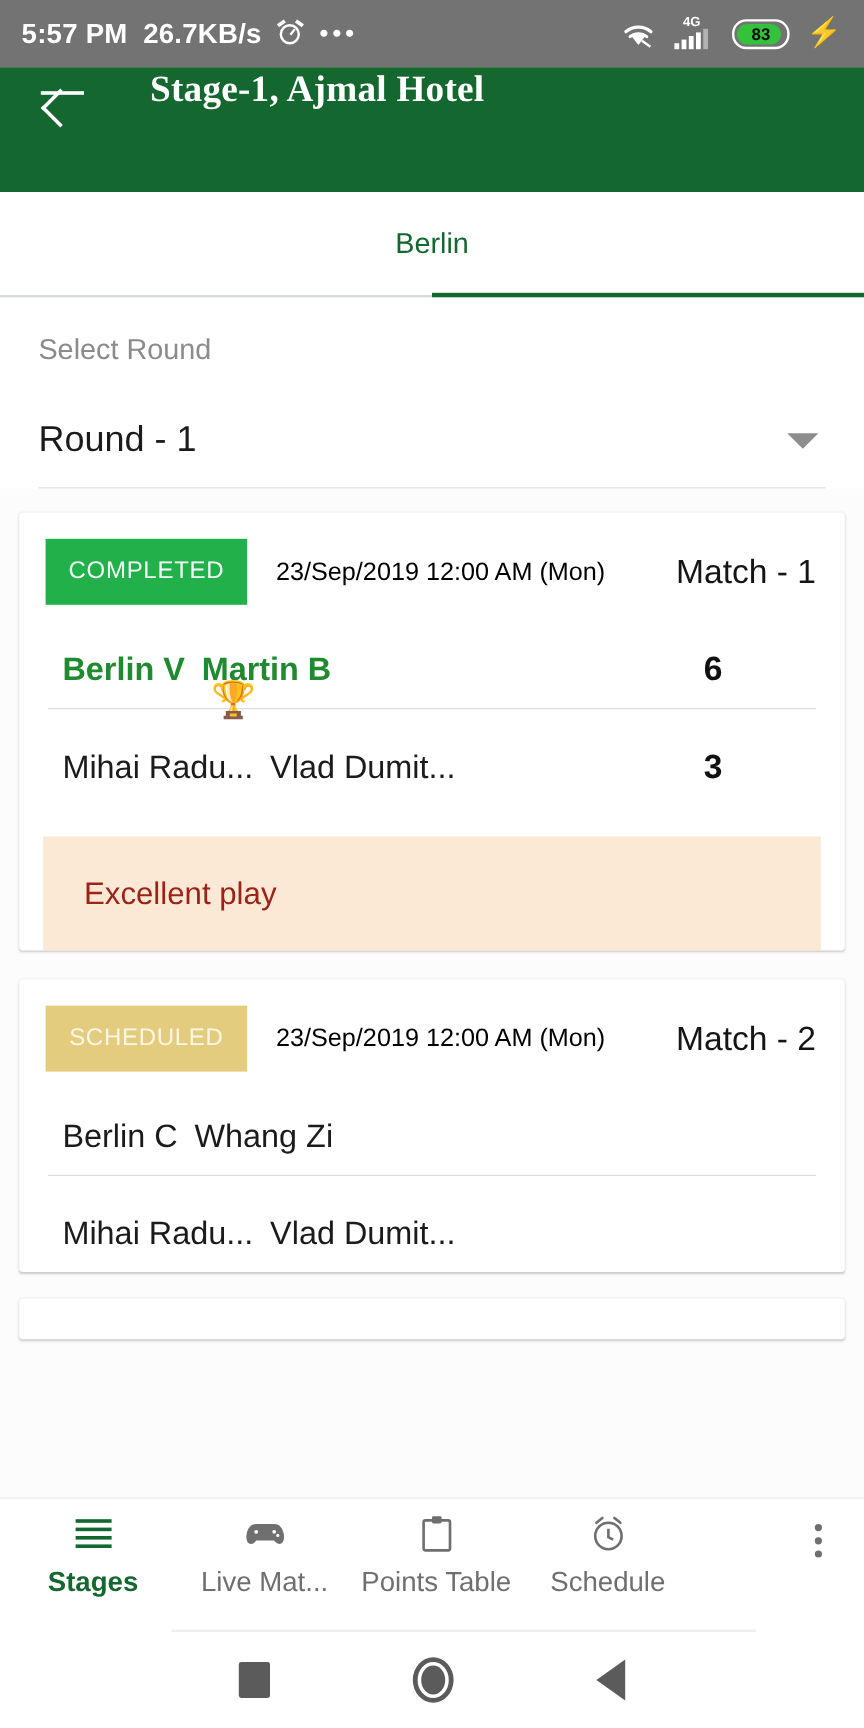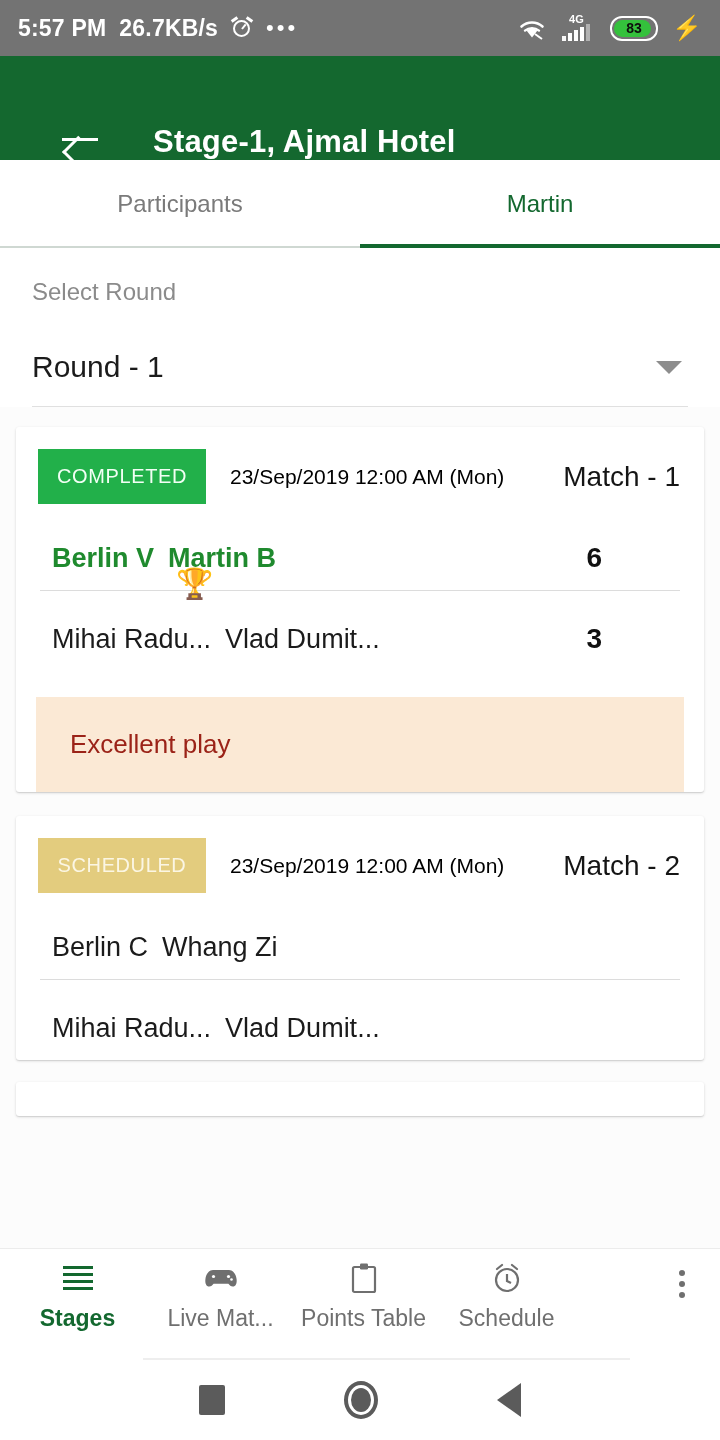--- a/index.html
+++ b/index.html
@@ -52,22 +52,23 @@
   }
   .sb-batt .fill{
     position:absolute; left:2px; top:2px; bottom:2px; width:83%;
     background:#34c13c; border-radius:10px;
   }
   .sb-batt .pct{ position:relative; font-size:14px; font-weight:bold; color:#0d0d0d; }
   .sb-bolt{ font-size:24px; color:#fff; line-height:1; }
 
   
   .appbar{
-    flex:0 0 104px; background:#14682f; display:flex; align-items:flex-end;
-    padding:0 59px;
+    flex:0 0 104px; background:#14682f; display:flex; align-items:flex-start;
+    padding:0 31px;
+    font-family:Liberation Serif, serif;
   }
   .back-arrow{ width:42px; height:42px; position:relative; cursor:pointer; }
   .back-arrow::before{
     content:""; position:absolute; left:3px; top:20px; width:36px; height:3px; background:#fff;
   }
   .back-arrow::after{
     content:""; position:absolute; left:3px; top:11px; width:20px; height:20px;
     border-left:3px solid #fff; border-bottom:3px solid #fff;
     transform:rotate(45deg); transform-origin:left bottom;
   }
@@ -223,25 +224,22 @@
       <span class="sb-bolt">⚡</span>
     </div>
   </div>
 
   <div class="appbar">
     <div class="back-arrow"></div>
     <div class="appbar-title">Stage-1, Ajmal Hotel</div>
   </div>
 
   <div class="tabs">
-    <div class="tab">
-      <span>Participants</span>
-    </div>
     <div class="tab active">
-      <span>Martin</span>
+      <span>Berlin</span>
     </div>
     <div class="tab-baseline"></div>
     <div class="tab-underline"></div>
   </div>
 
   <div class="content">
 
     <div class="select-wrap">
       <div class="select-label">Select Round</div>
       <div class="select-row">

